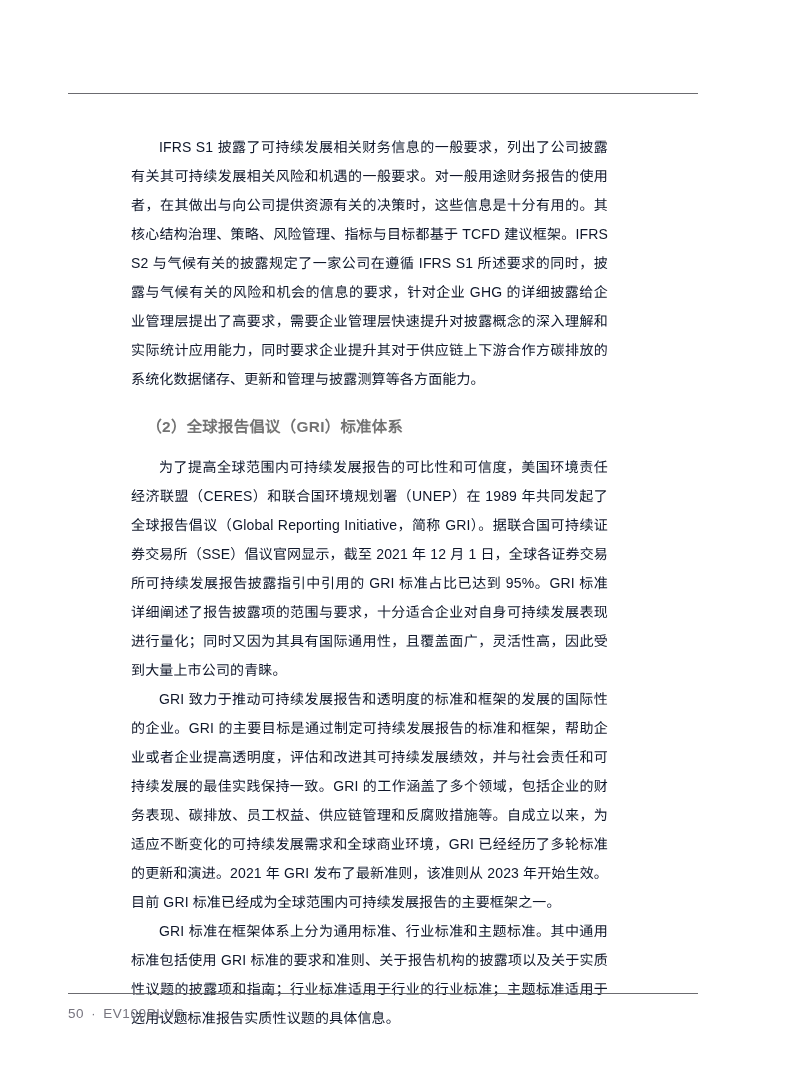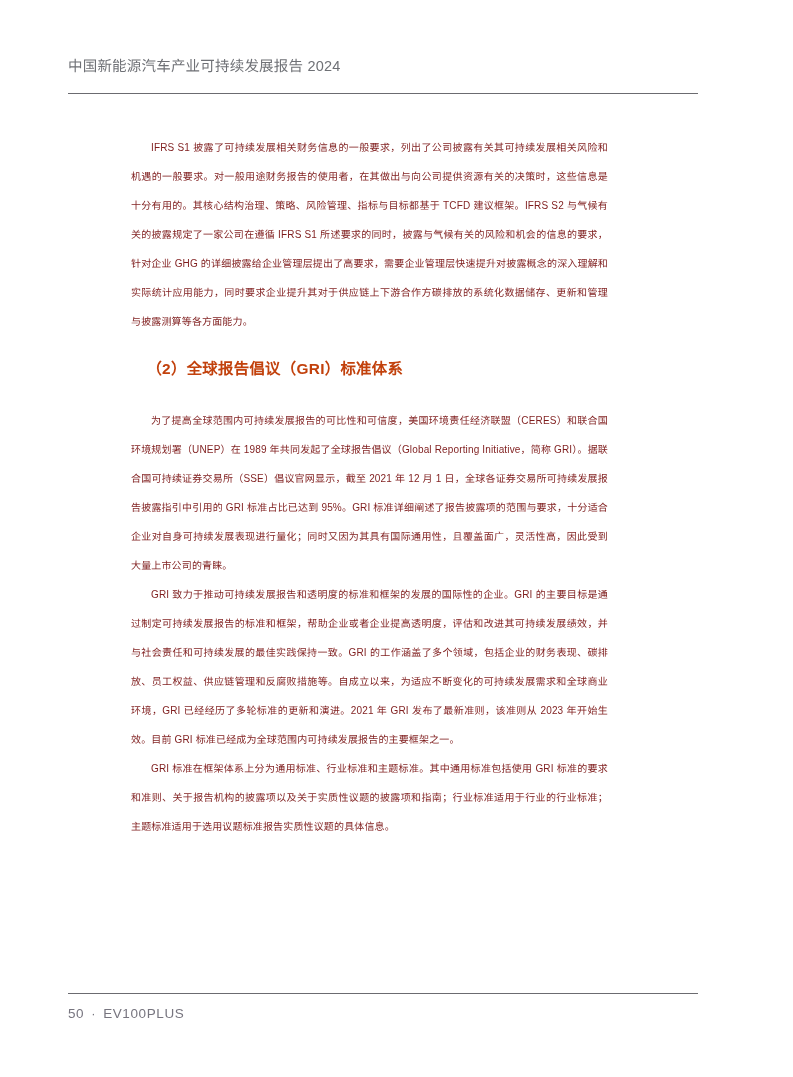--- a/index.html
+++ b/index.html
@@ -51,40 +51,40 @@
     position: absolute;
     left: 131px;
     top: 133px;
     width: 477px;
   }
   p.para, h3.subhead {
     margin: 0;
     padding: 0;
   }
   p.para {
-    font-size: 10px;
+    font-size: 14px;
     line-height: 29px;
-    color: #7f1d1d;
+    color: #0f172a;
     text-align: justify;
     text-justify: inter-ideograph;
     text-indent: 2em;
     letter-spacing: 0.15px;
     font-weight: 400;
   }
   p.para + p.para {
   }
   h3.subhead {
     font-size: 15.4px;
     line-height: 29px;
-    color: #c2410c;
+    color: #737373;
     font-weight: 700;
     text-indent: 1em;
     letter-spacing: 0.3px;
     margin-top: 18px;
-    margin-bottom: 23px;
+    margin-bottom: 12px;
   }
 
   
   .footer-rule {
     position: absolute;
     left: 68px;
     top: 993px;
   }
   .page-footer {
     position: absolute;
@@ -100,23 +100,20 @@
   .page-footer .sep {
     font-size: 13px;
     color: #77757f;
   }
 </style>
 </head>
 <body>
 
 <div class="page">
 
-  <div class="running-header">
-    <div class="rh-text">中国新能源汽车产业可持续发展报告 2024</div>
-  </div>
 
   <div class="rule header-rule"></div>
 
   <div class="content">
 
     <p class="para">IFRS S1 披露了可持续发展相关财务信息的一般要求，列出了公司披露有关其可持续发展相关风险和机遇的一般要求。对一般用途财务报告的使用者，在其做出与向公司提供资源有关的决策时，这些信息是十分有用的。其核心结构治理、策略、风险管理、指标与目标都基于 TCFD 建议框架。IFRS S2 与气候有关的披露规定了一家公司在遵循 IFRS S1 所述要求的同时，披露与气候有关的风险和机会的信息的要求，针对企业 GHG 的详细披露给企业管理层提出了高要求，需要企业管理层快速提升对披露概念的深入理解和实际统计应用能力，同时要求企业提升其对于供应链上下游合作方碳排放的系统化数据储存、更新和管理与披露测算等各方面能力。</p>
 
     <h3 class="subhead">（2）全球报告倡议（GRI）标准体系</h3>
 
     <p class="para">为了提高全球范围内可持续发展报告的可比性和可信度，美国环境责任经济联盟（CERES）和联合国环境规划署（UNEP）在 1989 年共同发起了全球报告倡议（Global Reporting Initiative，简称 GRI）。据联合国可持续证券交易所（SSE）倡议官网显示，截至 2021 年 12 月 1 日，全球各证券交易所可持续发展报告披露指引中引用的 GRI 标准占比已达到 95%。GRI 标准详细阐述了报告披露项的范围与要求，十分适合企业对自身可持续发展表现进行量化；同时又因为其具有国际通用性，且覆盖面广，灵活性高，因此受到大量上市公司的青睐。</p>

